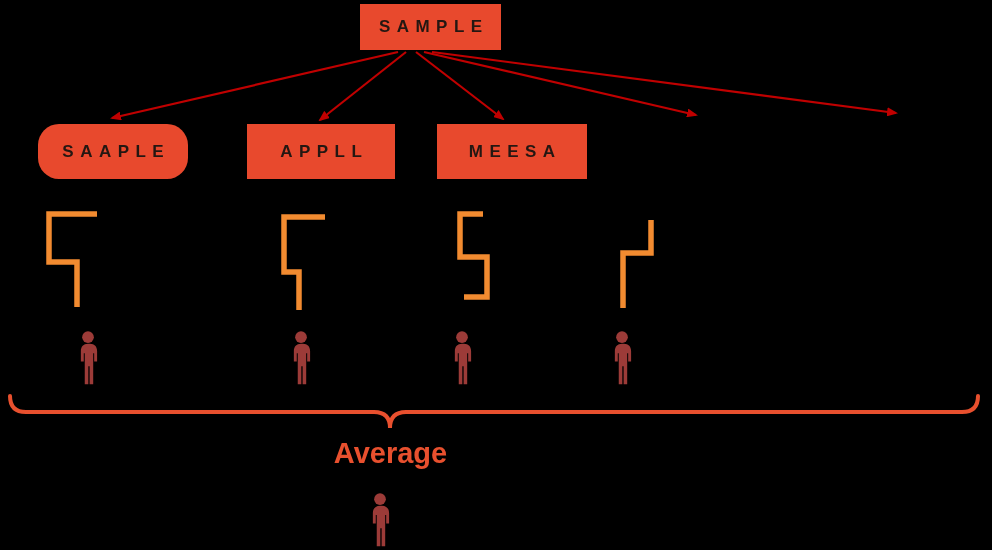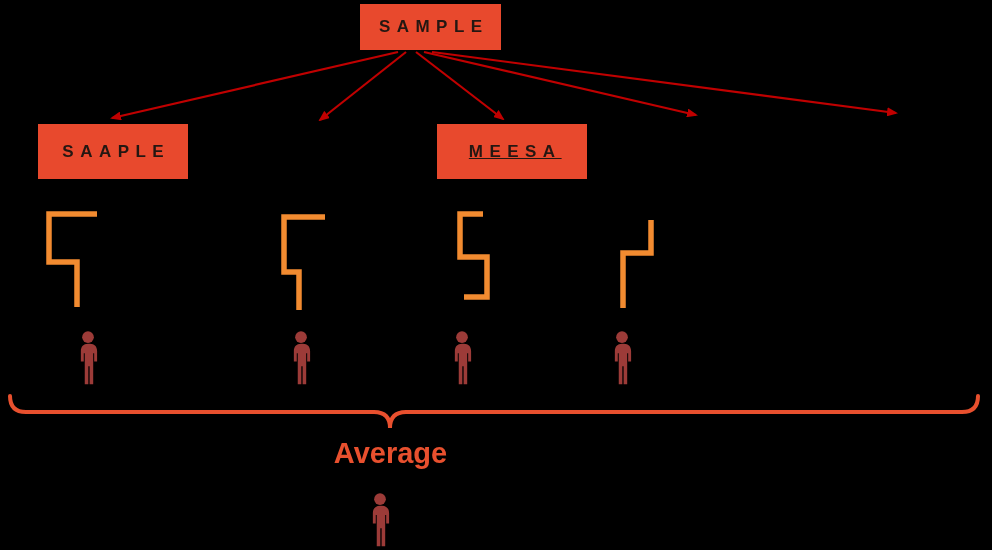--- a/index.html
+++ b/index.html
@@ -18,23 +18,23 @@
     display: flex;
     align-items: center;
     justify-content: center;
     font-weight: bold;
     font-size: 17px;
     letter-spacing: 0.38em;
     text-indent: 0.38em;
   }
   .root-box { left: 333px; top: 4px; width: 141px; height: 46px; margin-left: 27px; }
   .child-box { top: 124px; height: 55px; }
-  .child-0 { left: 38px;  width: 150px; }
+  .child-0 { left: 38px;  width: 150px; border-radius: 21px; }
   .child-1 { left: 247px; width: 148px; }
-  .child-2 { left: 437px; width: 150px; text-decoration: underline; }
+  .child-2 { left: 437px; width: 150px; }
   .child-3 { left: 628px; width: 151px; }
   svg.overlay { position: absolute; left: 0; top: 0; }
   .person {
     position: absolute;
     width: 26px;
     height: 56px;
   }
   .p0 { left: 75px;  top: 330px; }
   .p1 { left: 288px; top: 330px; }
   .p2 { left: 449px; top: 330px; }
@@ -80,20 +80,21 @@
       <line x1="398" y1="52" x2="112" y2="118" marker-end="url(#ah)"></line>
       <line x1="406" y1="52" x2="320" y2="120" marker-end="url(#ah)"></line>
       <line x1="416" y1="52" x2="503" y2="119" marker-end="url(#ah)"></line>
       <line x1="424" y1="52" x2="696" y2="115" marker-end="url(#ah)"></line>
       <line x1="432" y1="52" x2="896" y2="113" marker-end="url(#ah)"></line>
     </g>
   </svg>
 
   <div class="box root-box">SAMPLE</div>
   <div class="box child-box child-0">SAAPLE</div>
+  <div class="box child-box child-1">APPLL</div>
   <div class="box child-box child-2">MEESA</div>
 
   <svg class="overlay" width="992" height="550">
     <g stroke="#F28B30" stroke-width="5.5" fill="none" stroke-linecap="butt" stroke-linejoin="miter">
       <path d="M 97 214 L 49 214 L 49 262 L 77 262 L 77 307"></path>
       <path d="M 325 217 L 284 217 L 284 272 L 299 272 L 299 310"></path>
       <path d="M 483 214 L 460 214 L 460 257 L 487 257 L 487 297 L 464 297"></path>
       <path d="M 651 220 L 651 253 L 623 253 L 623 308"></path>
     </g>
   </svg>

